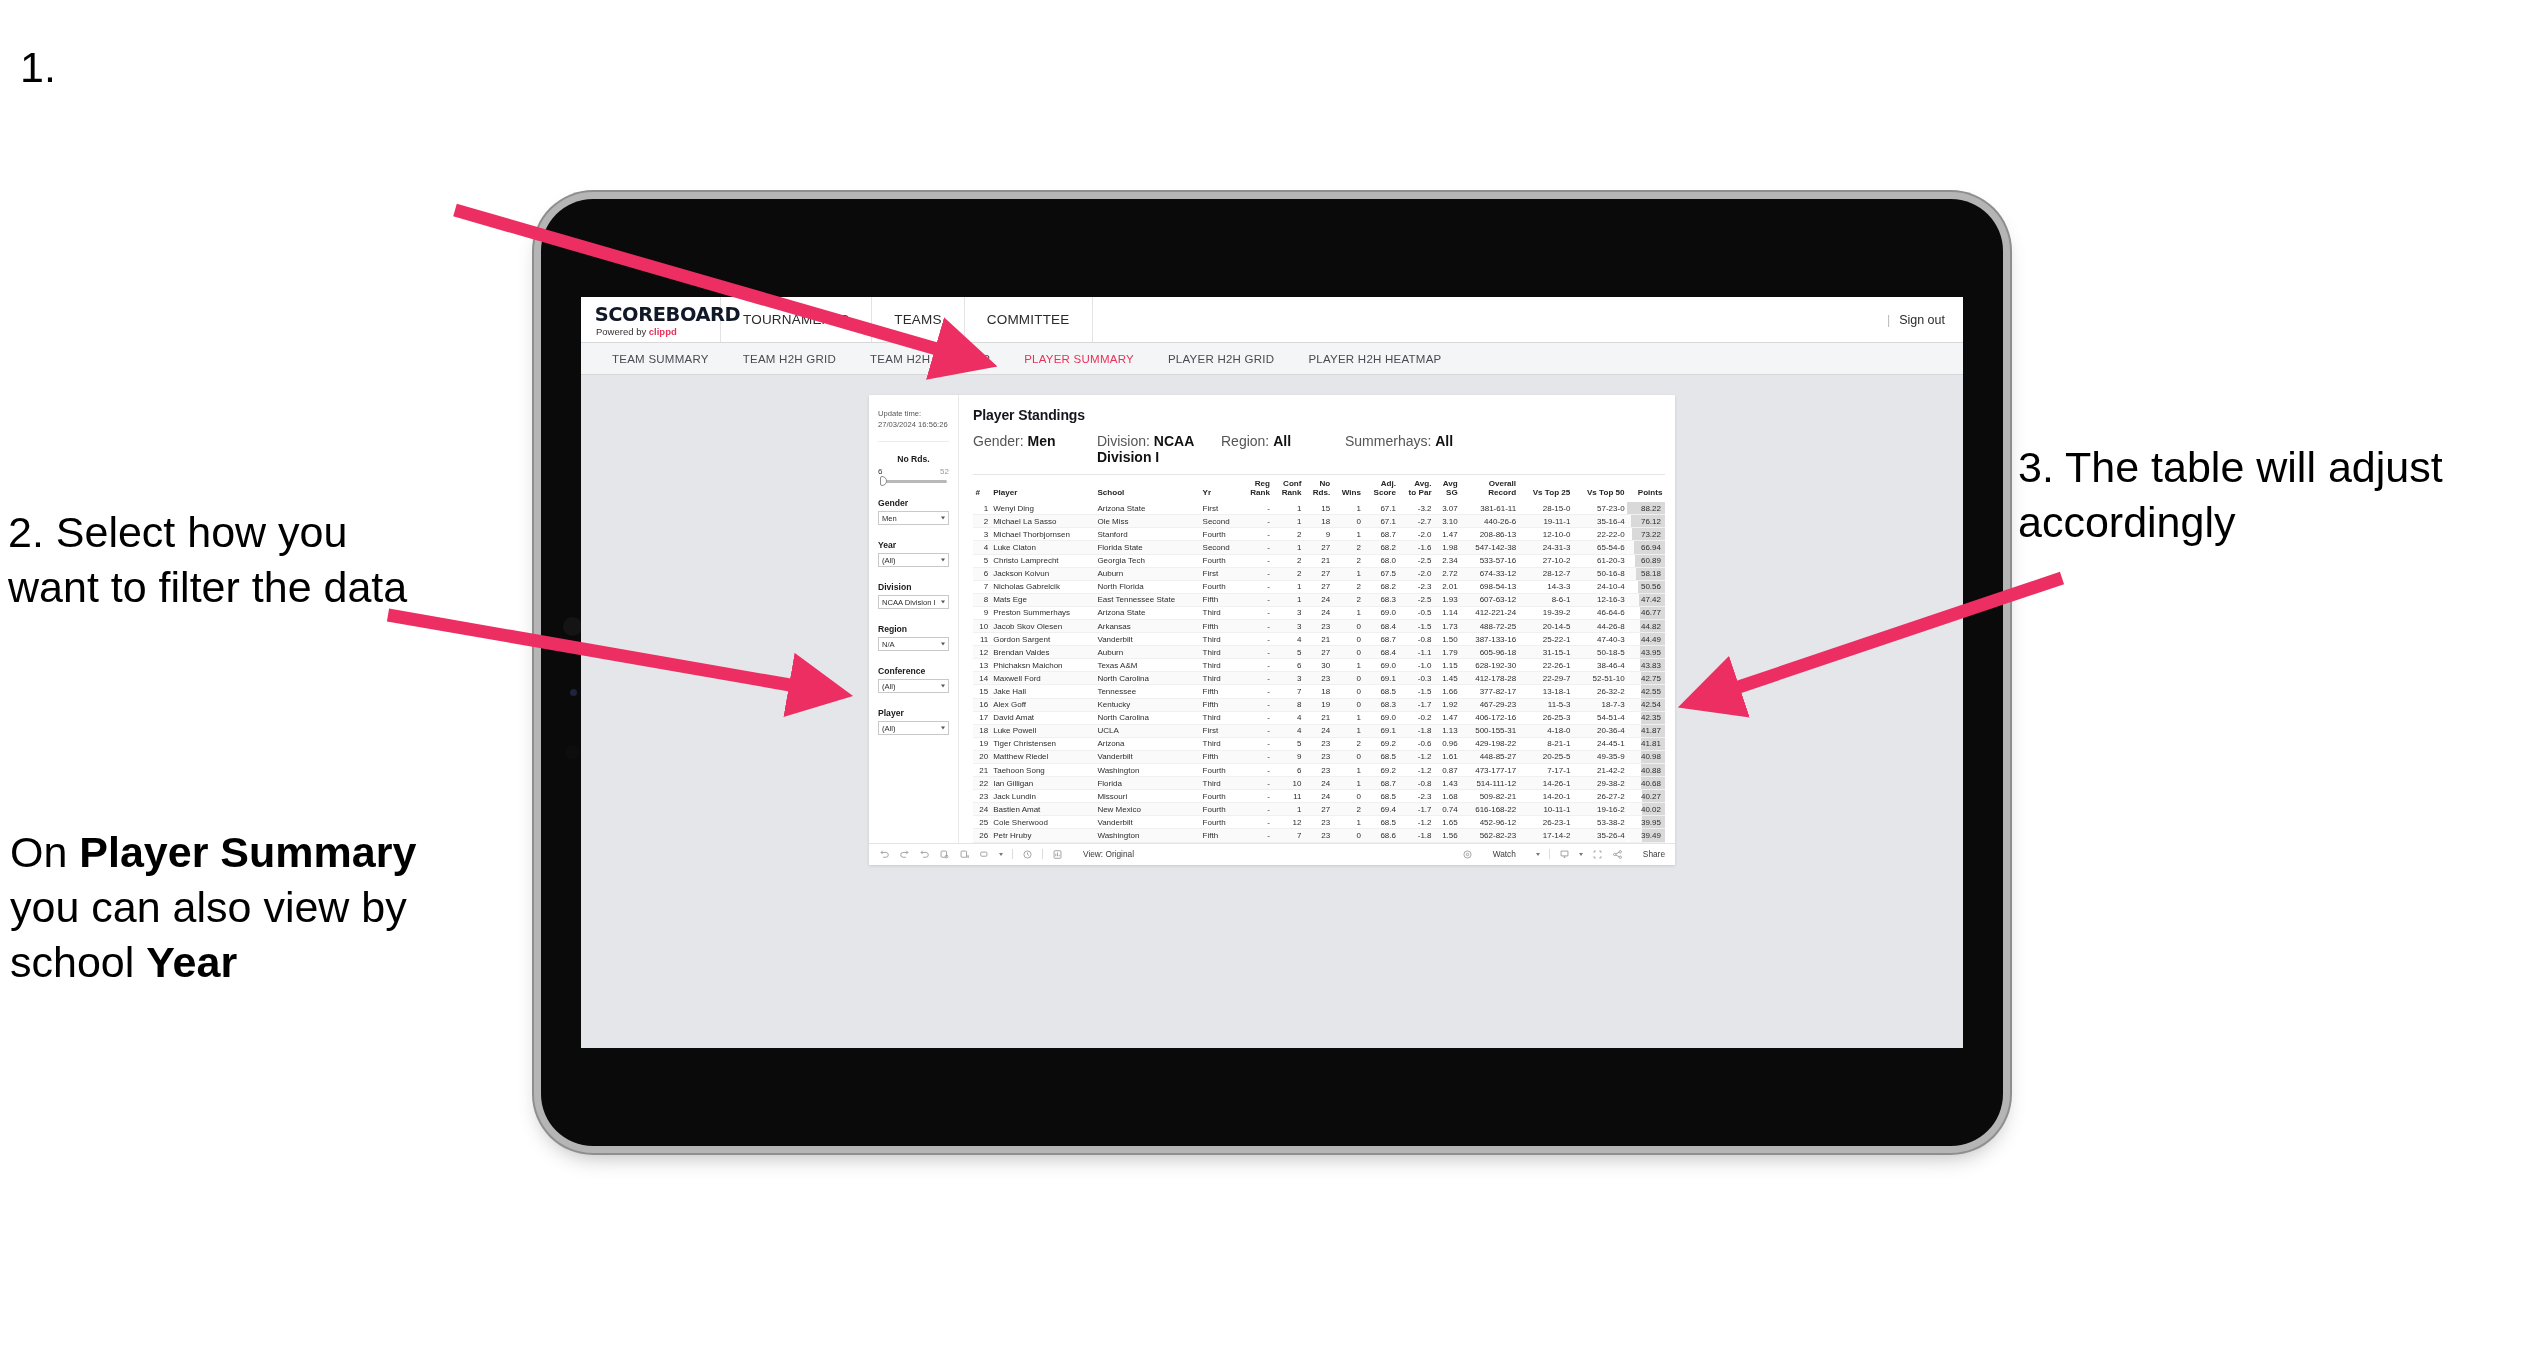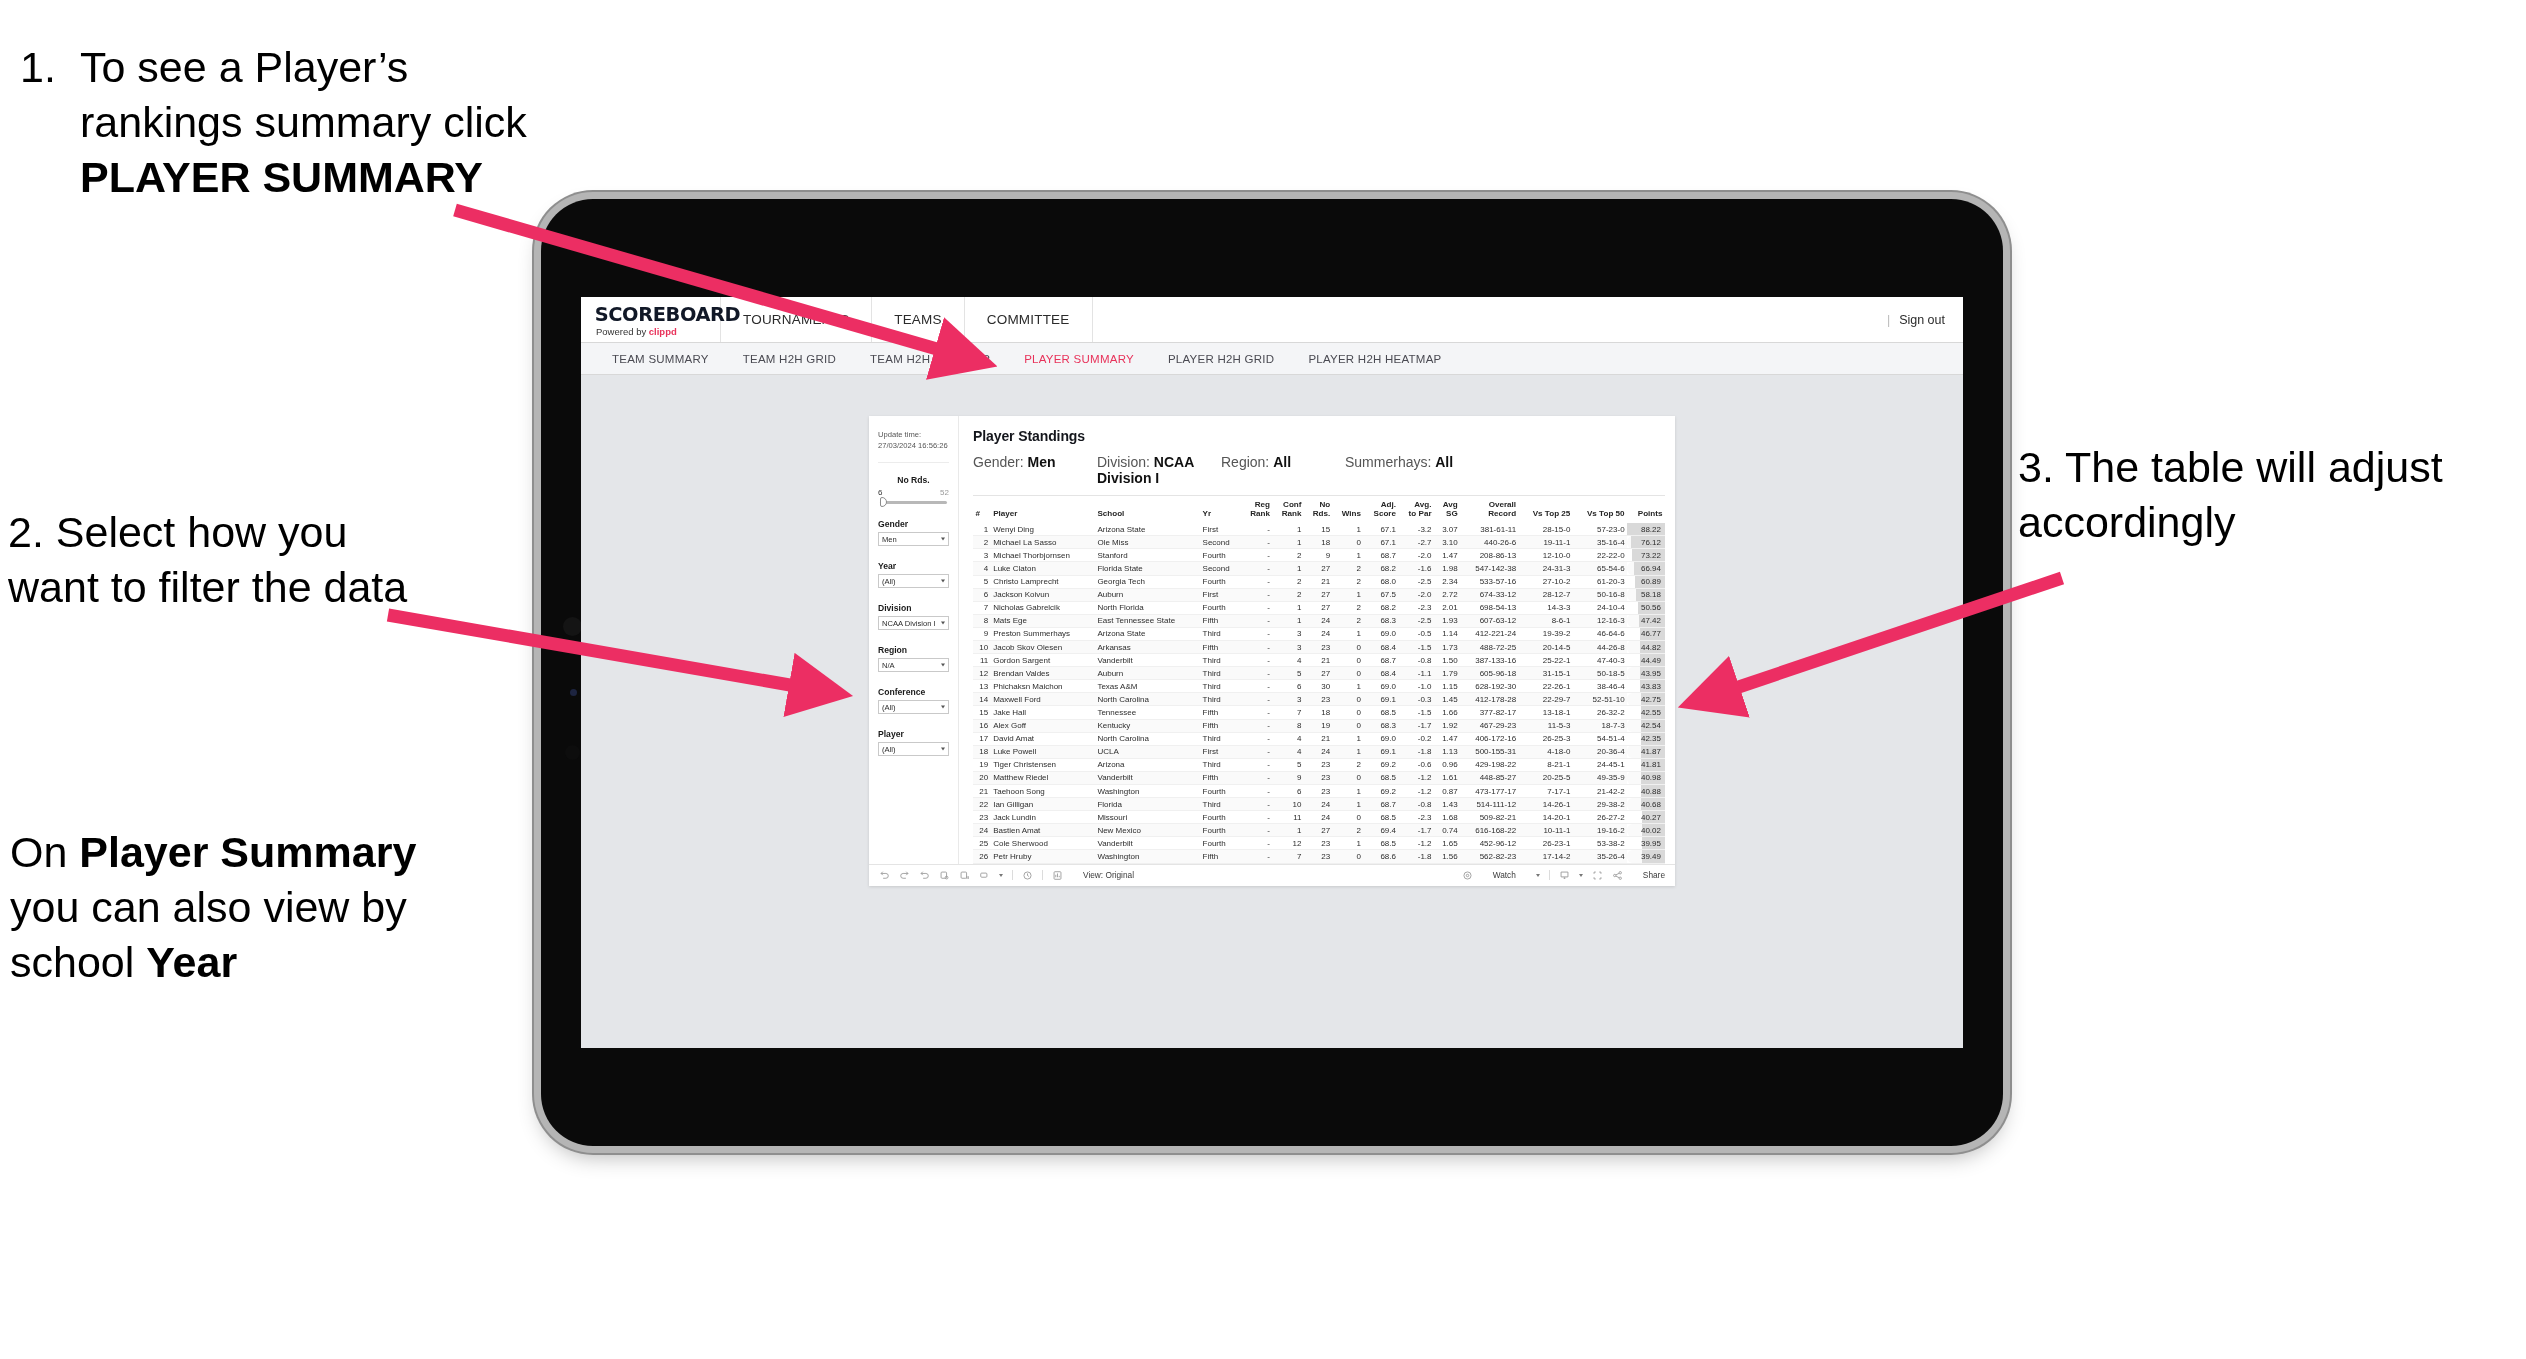--- a/index.html
+++ b/index.html
@@ -52,21 +52,21 @@
   .topright .sep { color:#bbb; }
 
   
   .subnav { height:32px; background:#f4f5f7; border-bottom:1px solid #d8d8d8;
     display:flex; align-items:center; padding-left:14px; gap:0; }
   .subnav a { font-size:11.5px; color:#4a4a52; text-decoration:none;
     padding:0 17px; letter-spacing:.25px; line-height:32px; }
   .subnav a.active { color:#e8325a; }
 
   
-  .vizwrap { padding:41px 0 0 0; display:flex; justify-content:center; }
+  .vizwrap { padding:20px 0 0 0; display:flex; justify-content:center; }
   .card { width:806px; background:#fff; box-shadow:0 1px 3px rgba(0,0,0,.13); display:flex;
     flex-direction:column; }
   .cardbody { display:flex; }
 
   .filters { width:90px; border-right:1px solid #e9e9e9; padding:14px 9px 8px 9px; }
   .fgroup { margin-bottom:15px; }
   .flabel { font-size:8.6px; color:#1a1a1a; font-weight:600; margin-bottom:3px; }
   .fselect { height:14px; border:1px solid #c9c9c9; background:#fff; font-size:7.6px;
     color:#2a2a2a; display:flex; align-items:center; padding:0 3px; position:relative; }
   .fselect .caret { position:absolute; right:3px; top:50%; transform:translateY(-50%);
@@ -785,22 +785,20 @@
             <span>Share</span>
           </div>
         </div>
       </div>
     </div>
   </div>
 </div>
 
 <div class="anno" id="anno-1">
   <span class="num">1.</span>
-  <span class="txt"><span>To see a Player’s rankings</span>
-  <span>summary click </span><b>PLAYER SUMMARY</b></span>
 </div>
 
 <div class="anno" id="anno-2">2. Select how you want to filter the data</div>
 
 <div class="anno" id="anno-3"><span>On </span><b>Player Summary</b><span> you can also view by school </span><b>Year</b></div>
 
 <div class="anno" id="anno-4">3. The table will adjust accordingly</div>
 
 <svg class="arrows" viewBox="0 0 2526 1359">
   <defs>

